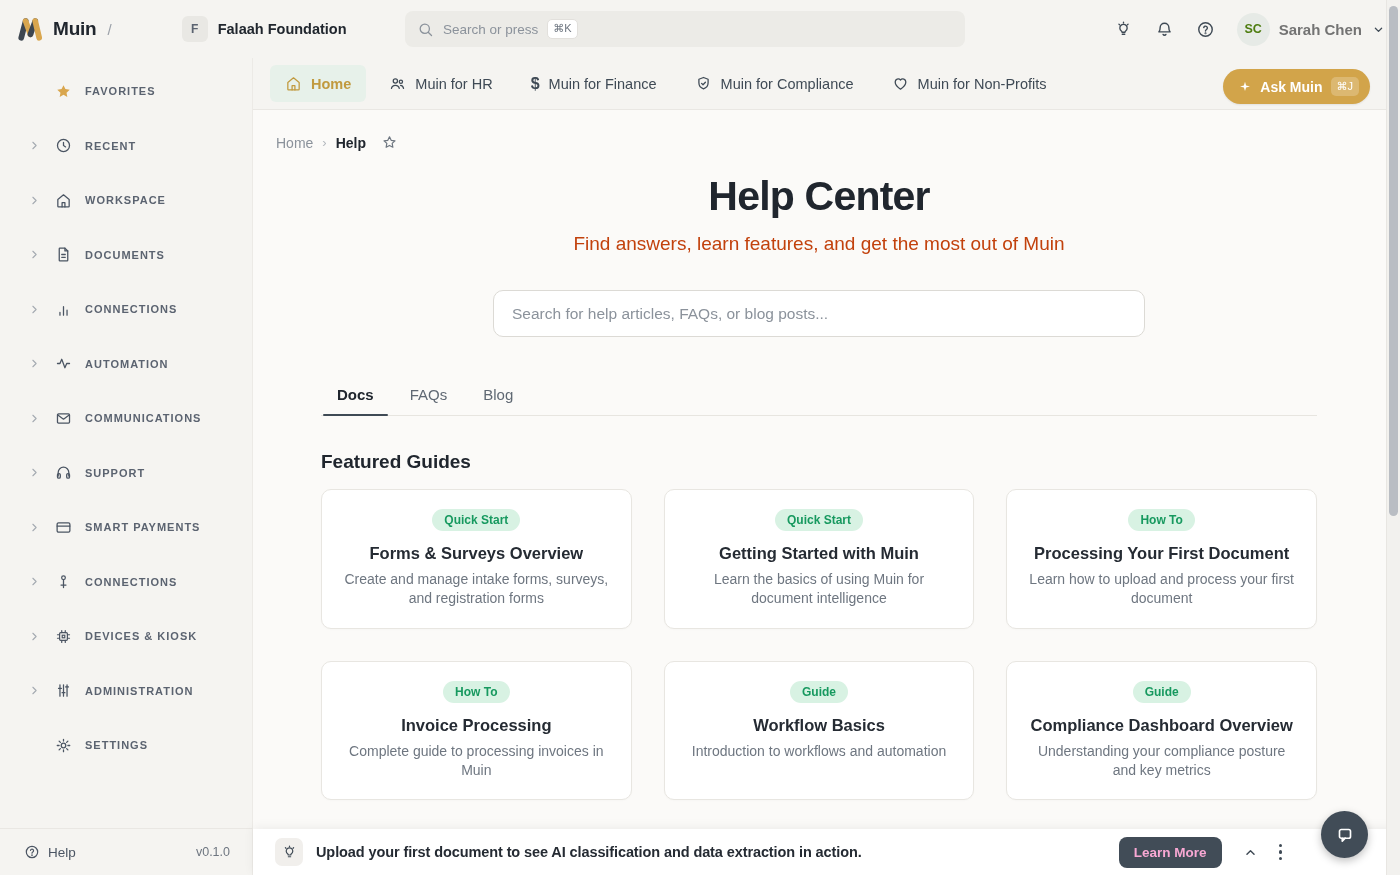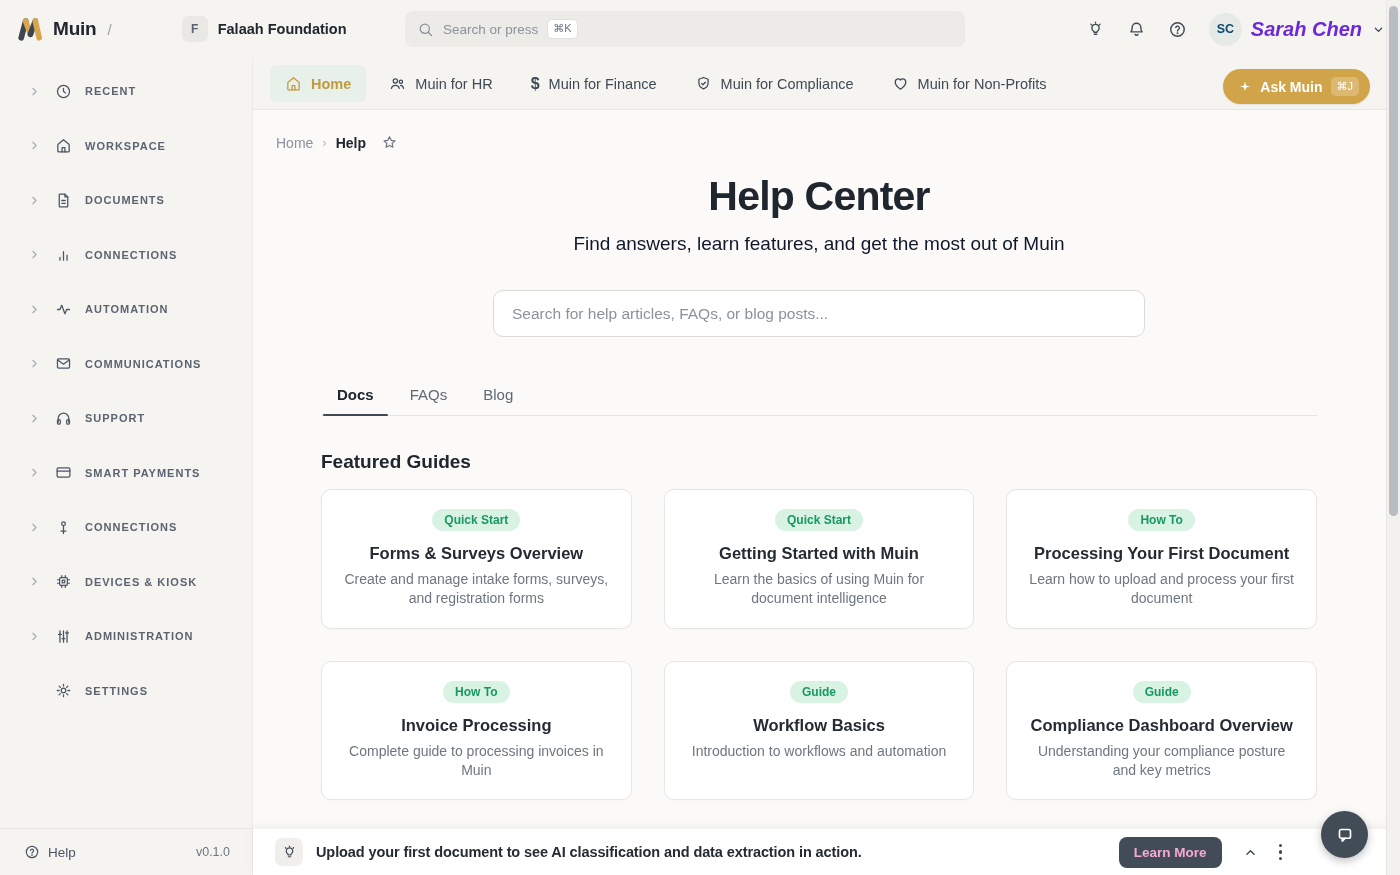--- a/index.html
+++ b/index.html
@@ -15,22 +15,22 @@
   .brand-sep { color:#9aa0a8; font-size:15px; margin-left:2px; }
   .org { display:flex; align-items:center; gap:10px; margin-left:22px; cursor:pointer; }
   .org-chip { width:26px; height:26px; border-radius:6px; background:#e9e8e4; color:#5b6370; font-size:12px; font-weight:700; display:flex; align-items:center; justify-content:center; }
   .org-name { font-size:14.5px; font-weight:700; color:#20262e; }
   .hsearch { position:absolute; left:405px; top:11px; width:560px; height:36px; background:#ecebe7; border-radius:8px; display:flex; align-items:center; padding:0 12px; gap:9px; color:#8b929b; cursor:text; }
   .hsearch-text { font-size:13.5px; }
   .kbd { background:#ffffff; border:1px solid #e2e0dc; border-radius:5px; font-size:11px; color:#6e7680; padding:2px 5px; line-height:1.2; }
   .hright { position:absolute; right:14px; top:0; height:58px; display:flex; align-items:center; gap:22px; }
   .hicon { color:#3f4a55; cursor:pointer; }
   .user { display:flex; align-items:center; gap:9px; cursor:pointer; }
-  .avatar { width:33px; height:33px; border-radius:50%; background:#e6eae6; color:#0c4a6e; font-size:12.5px; font-weight:700; display:flex; align-items:center; justify-content:center; }
-  .user-name { font-size:20px; font-weight:700; color:#6d28d9;font-style:italic; }
+  .avatar { width:33px; height:33px; border-radius:50%; background:#e6eae6; color:#4d7c0f; font-size:12.5px; font-weight:700; display:flex; align-items:center; justify-content:center; }
+  .user-name { font-size:15px; font-weight:700; color:#737373; }
 
   
   .sidebar { position:absolute; left:0; top:58px; width:253px; height:770px; background:#f5f4f1; border-right:1px solid #eceae6; padding-top:6px; z-index:20; }
   .side-item { height:54.5px; display:flex; align-items:center; padding-left:27px; gap:9px; cursor:pointer; }
   .side-chev { width:14px; color:#a4aab1; }
   .side-ic { width:26px; color:#4b5563; display:flex; }
   .side-label { font-size:11px; font-weight:700; letter-spacing:1px; color:#5b6370; }
   .side-footer { position:absolute; left:0; top:828px; width:253px; height:47px; border-top:1px solid #e9e7e3; border-right:1px solid #eceae6; background:#f5f4f1; display:flex; align-items:center; justify-content:space-between; padding:0 22px 0 24px; z-index:20; }
   .foot-help { display:flex; align-items:center; gap:8px; color:#4b5563; font-size:13.5px; cursor:pointer; }
   .version { color:#6e7680; font-size:12.5px; }
@@ -47,21 +47,21 @@
 
   .content { position:absolute; top:52px; left:0; right:0; bottom:0; overflow:hidden; }
   .breadcrumb { display:flex; align-items:center; gap:9px; padding:24px 0 0 23px; font-size:14px; }
   .bc-parent { color:#8b929b; cursor:pointer; }
   .bc-sep { color:#b3b8be; font-size:13px; }
   .bc-current { color:#20262e; font-weight:700; cursor:pointer; }
   .bc-star { color:#6e7680; margin-left:6px; cursor:pointer; }
 
   .col { width:996px; margin-left:68px; }
   .hero-title { text-align:center; font-size:41px; font-weight:700; letter-spacing:-0.8px; color:#20262e; margin-top:22px; }
-  .hero-sub { text-align:center; font-size:19px; color:#0f172a; margin-top:13px; }
+  .hero-sub { text-align:center; font-size:19px; color:#c2410c; margin-top:13px; }
   .hero-search { display:block; width:652px; height:47px; margin:35px auto 0; border:1px solid #dcdad5; border-radius:10px; background:#ffffff; padding:0 18px; font-size:15.5px; color:#20262e; font-family:"Liberation Sans", sans-serif; outline:none; }
   .hero-search::placeholder { color:#8b929b; }
 
   .tabs { display:flex; gap:4px; margin-top:40px; border-bottom:1px solid #e7e5e0; }
   .tab { font-size:15px; color:#5f6873; padding:9px 16px 12px; cursor:pointer; position:relative; }
   .tab.active { color:#20262e; font-weight:700; }
   .tab.active::after { content:""; position:absolute; left:2px; right:2px; bottom:-1px; height:2.5px; background:#3f4a55; border-radius:2px; }
 
   .section-h { font-size:19px; font-weight:700; color:#20262e; margin-top:35px; }
   .grid { display:grid; grid-template-columns:repeat(3, 1fr); gap:32px; margin-top:16px;text-align:center; }
@@ -284,20 +284,29 @@
       <span class="icon hicon">
           <svg width="15" height="15">
             <use href="#i-chev-d"></use>
           </svg>
         </span>
     </div>
   </div>
 </div>
 
 <div class="sidebar">
+  <div class="side-item">
+    <span class="icon side-chev"></span>
+    <span class="icon side-ic">
+        <svg width="17" height="17">
+          <use href="#i-star-fill"></use>
+        </svg>
+      </span>
+    <span class="side-label">FAVORITES</span>
+  </div>
   <div class="side-item">
     <span class="icon side-chev">
         <svg width="13" height="13">
           <use href="#i-chev-r"></use>
         </svg>
       </span>
     <span class="icon side-ic">
         <svg width="17" height="17">
           <use href="#i-clock"></use>
         </svg>

